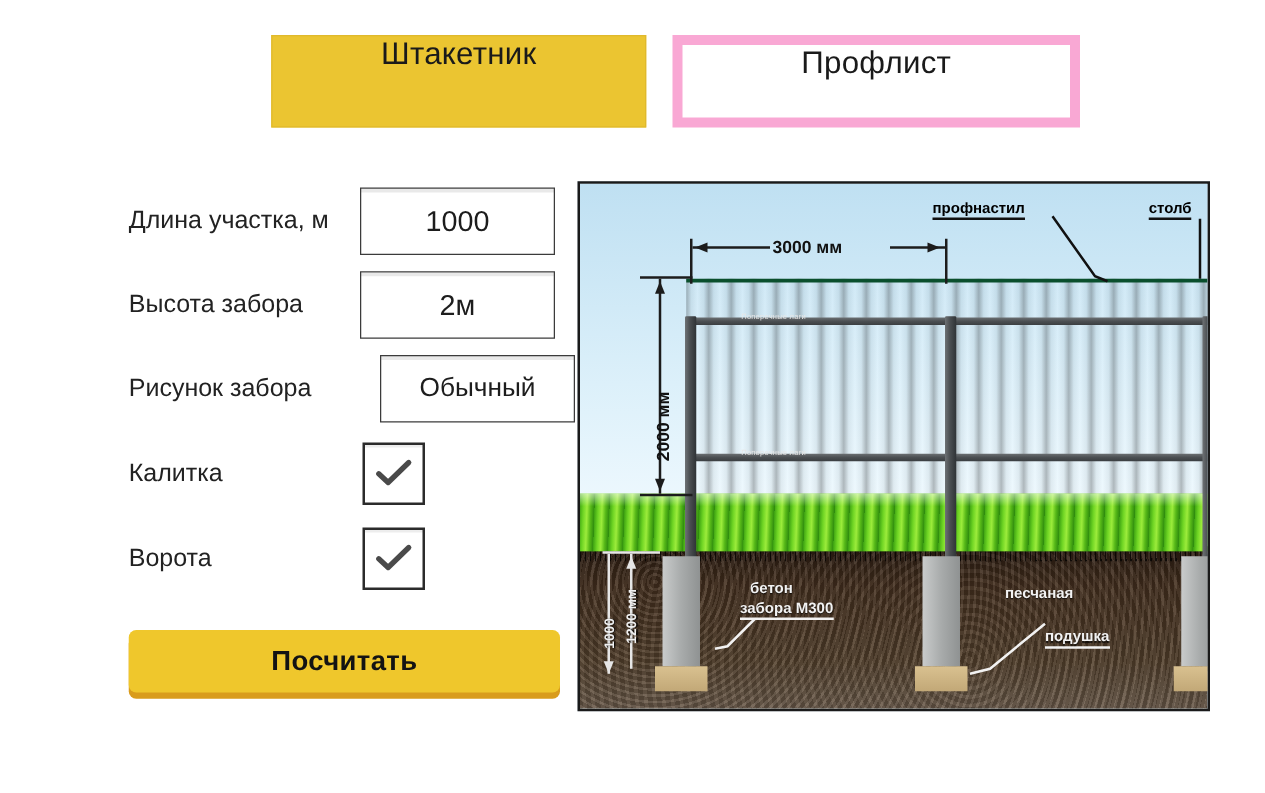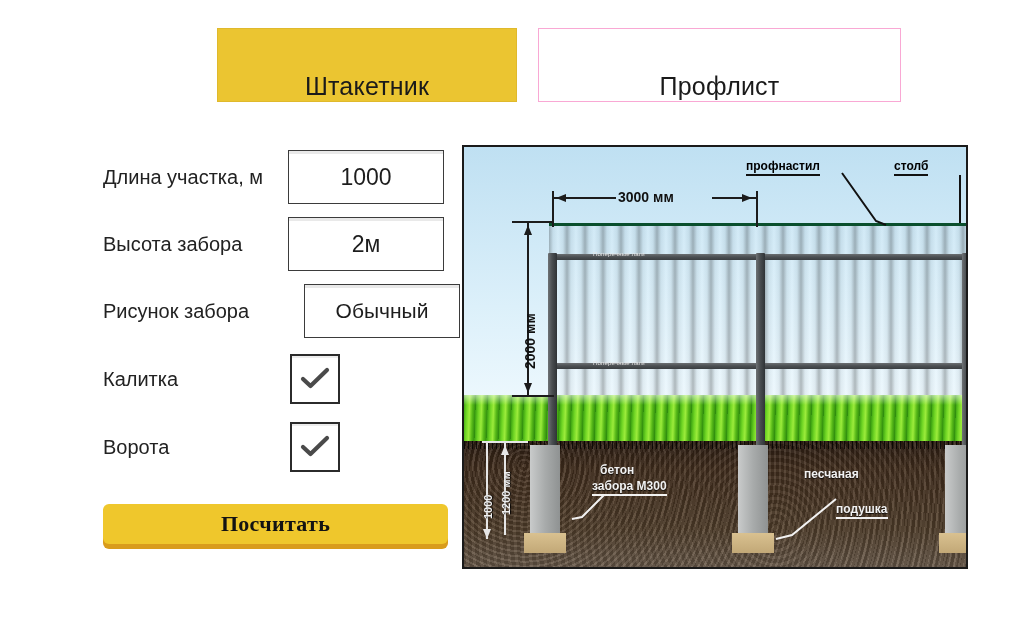--- a/index.html
+++ b/index.html
@@ -20,39 +20,39 @@
     position: absolute;
     left: 0; top: 0;
     width: 1012px; height: 130px;
   }
   .tab {
     position: absolute;
     top: 28px;
     height: 74px;
     box-sizing: border-box;
     display: flex;
-    align-items: flex-end;
+    align-items: flex-start;
     justify-content: center;
     font-size: 25px;
     color: #1a1a1a;
     letter-spacing: .2px;
     cursor: pointer;
     user-select: none;
   }
   .tab.active {
     left: 217px;
     width: 300px;
     background: #EBC531;
     border: 1px solid #E0B92C;
   }
   .tab.inactive {
     left: 538px;
-    width: 363px;
+    width: 326px;
     background: #ffffff;
-    border: 1px solid #f9a8d4;
+    border: 8px solid #f9a8d4;
   }
 
   
   #form {
     position: absolute;
     left: 0; top: 130px;
     width: 460px; height: 504px;
   }
   .row {
     position: absolute;
@@ -104,27 +104,27 @@
     align-items: center;
     justify-content: center;
   }
   .checkbox svg { display: block; }
 
   #submit-button {
     position: absolute;
     left: 103px;
     top: 374px;
     width: 345px;
-    height: 40px;
+    height: 50px;
     box-sizing: border-box;
     background: #EFC72C;
     border: none;
     border-radius: 6px;
     box-shadow: 0 5px 0 0 #D99C1C;
-    font-family: Liberation Serif, serif;
+    font-family: Liberation Sans, sans-serif;
     font-size: 22px;
     font-weight: bold;
     color: #131313;
     cursor: pointer;
     letter-spacing: .3px;
   }
 
   
   #diagram {
     position: absolute;
@@ -400,21 +400,21 @@
     <path d="M9 98 L5 88 L13 88 Z" fill="#e6e6e6"></path>
   </svg>
   <div class="dimlabel vert" style="left:36px; top:368px; color:#f0f0f0; font-size:11px; text-shadow:0 1px 1px rgba(0,0,0,.9);">1200 мм</div>
   <div class="dimlabel vert" style="left:18px; top:372px; color:#f0f0f0; font-size:11px; text-shadow:0 1px 1px rgba(0,0,0,.9);">1000</div>
 
   <div class="callout" style="left:282px; top:12px;">профнастил</div>
   <svg class="leader" style="left:282px; top:26px; width:140px; height:56px;">
     <path d="M96 0 L130 48 L140 52" fill="none" stroke="#111111" stroke-width="2"></path>
   </svg>
 
-  <div class="callout" style="left:430px; top:12px;">столб</div>
+  <div class="callout" style="left:455px; top:12px;">столб</div>
   <svg class="leader" style="left:482px; top:28px; width:24px; height:52px;">
     <path d="M14 0 L14 48" fill="none" stroke="#111111" stroke-width="2"></path>
   </svg>
 
   <div class="callout white" style="left:136px; top:316px; border-bottom:none;">бетон</div>
   <div class="callout white" style="left:128px; top:332px;">забора М300</div>
   <svg class="leader" style="left:104px; top:348px; width:36px; height:28px;">
     <path d="M36 0 L14 22 L4 24" fill="none" stroke="#f2f2f2" stroke-width="2"></path>
   </svg>
 

